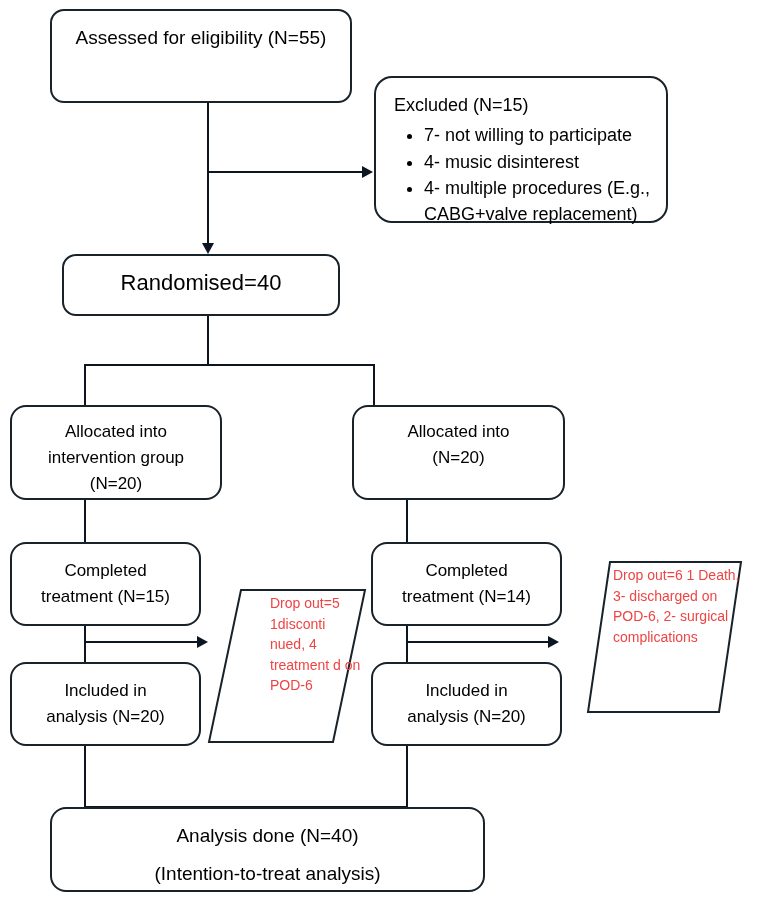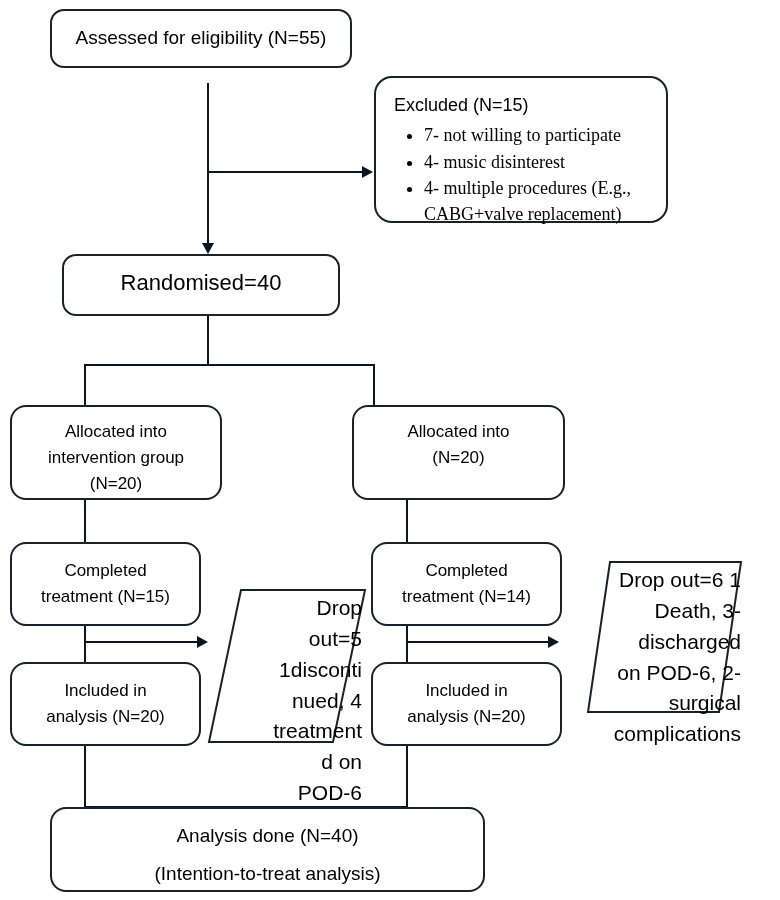--- a/index.html
+++ b/index.html
@@ -12,40 +12,40 @@
   .node{
     position:absolute;box-sizing:border-box;
     border:2px solid #18222b;background:#ffffff;
     border-radius:14px;
     text-align:center;
     line-height:1.52;
     color:#000;
   }
   .node .tl{display:block;}
   
-  #n-assessed{left:50px;top:9px;width:302px;height:59px;font-size:19px;padding-top:13px;}
+  #n-assessed{left:50px;top:9px;width:302px;height:94px;font-size:19px;padding-top:13px;}
   #n-excluded{left:374px;top:76px;width:294px;height:147px;
               border-radius:18px;text-align:left;font-size:18px;padding:14px 12px 0 18px;}
   #n-excluded .hd{display:block;margin:0 0 2px 0;}
   #n-excluded ul{margin:4px 0 0 0;padding:0 0 0 30px;list-style:disc;}
-  #n-excluded li{margin:0 0 1px 0;line-height:1.42;font-family:Liberation Serif, serif;}
+  #n-excluded li{margin:0 0 1px 0;line-height:1.42;}
   #n-random{left:62px;top:254px;width:278px;height:62px;font-size:22px;padding-top:10px;}
   #n-alloc-int{left:10px;top:405px;width:212px;height:95px;font-size:17px;padding-top:12px;border-radius:16px;}
   #n-alloc-ctl{left:352px;top:405px;width:213px;height:95px;font-size:17px;padding-top:12px;border-radius:16px;}
   #n-comp-int{left:10px;top:542px;width:191px;height:84px;font-size:17px;padding-top:14px;border-radius:16px;}
   #n-comp-ctl{left:371px;top:542px;width:191px;height:84px;font-size:17px;padding-top:14px;border-radius:16px;}
   #n-incl-int{left:10px;top:662px;width:191px;height:84px;font-size:17px;padding-top:14px;border-radius:16px;}
   #n-incl-ctl{left:371px;top:662px;width:191px;height:84px;font-size:17px;padding-top:14px;border-radius:16px;}
   #n-analysis{left:50px;top:807px;width:435px;height:85px;font-size:19px;padding-top:13px;border-radius:16px;}
   #n-analysis .gap{display:block;height:9px;}
   
   .para{position:absolute;}
   .para svg{position:absolute;left:0;top:0;}
   .para .ptext{
-    position:absolute;font-size:21px;line-height:1.47;text-align:right;color:#000000;
+    position:absolute;font-size:14px;line-height:1.47;text-align:left;color:#ef4444;
   }
   #p-left{left:205px;top:585px;width:165px;height:162px;}
   #p-left .ptext{left:65px;top:8px;width:92px;}
   #p-right{left:585px;top:557px;width:160px;height:160px;}
   #p-right .ptext{left:28px;top:8px;width:128px;}
   
   .ln{position:absolute;background:#0d1520;}
   .vl{width:2px;}
   .hl{height:2px;}
   .arrowhead{position:absolute;width:0;height:0;}

